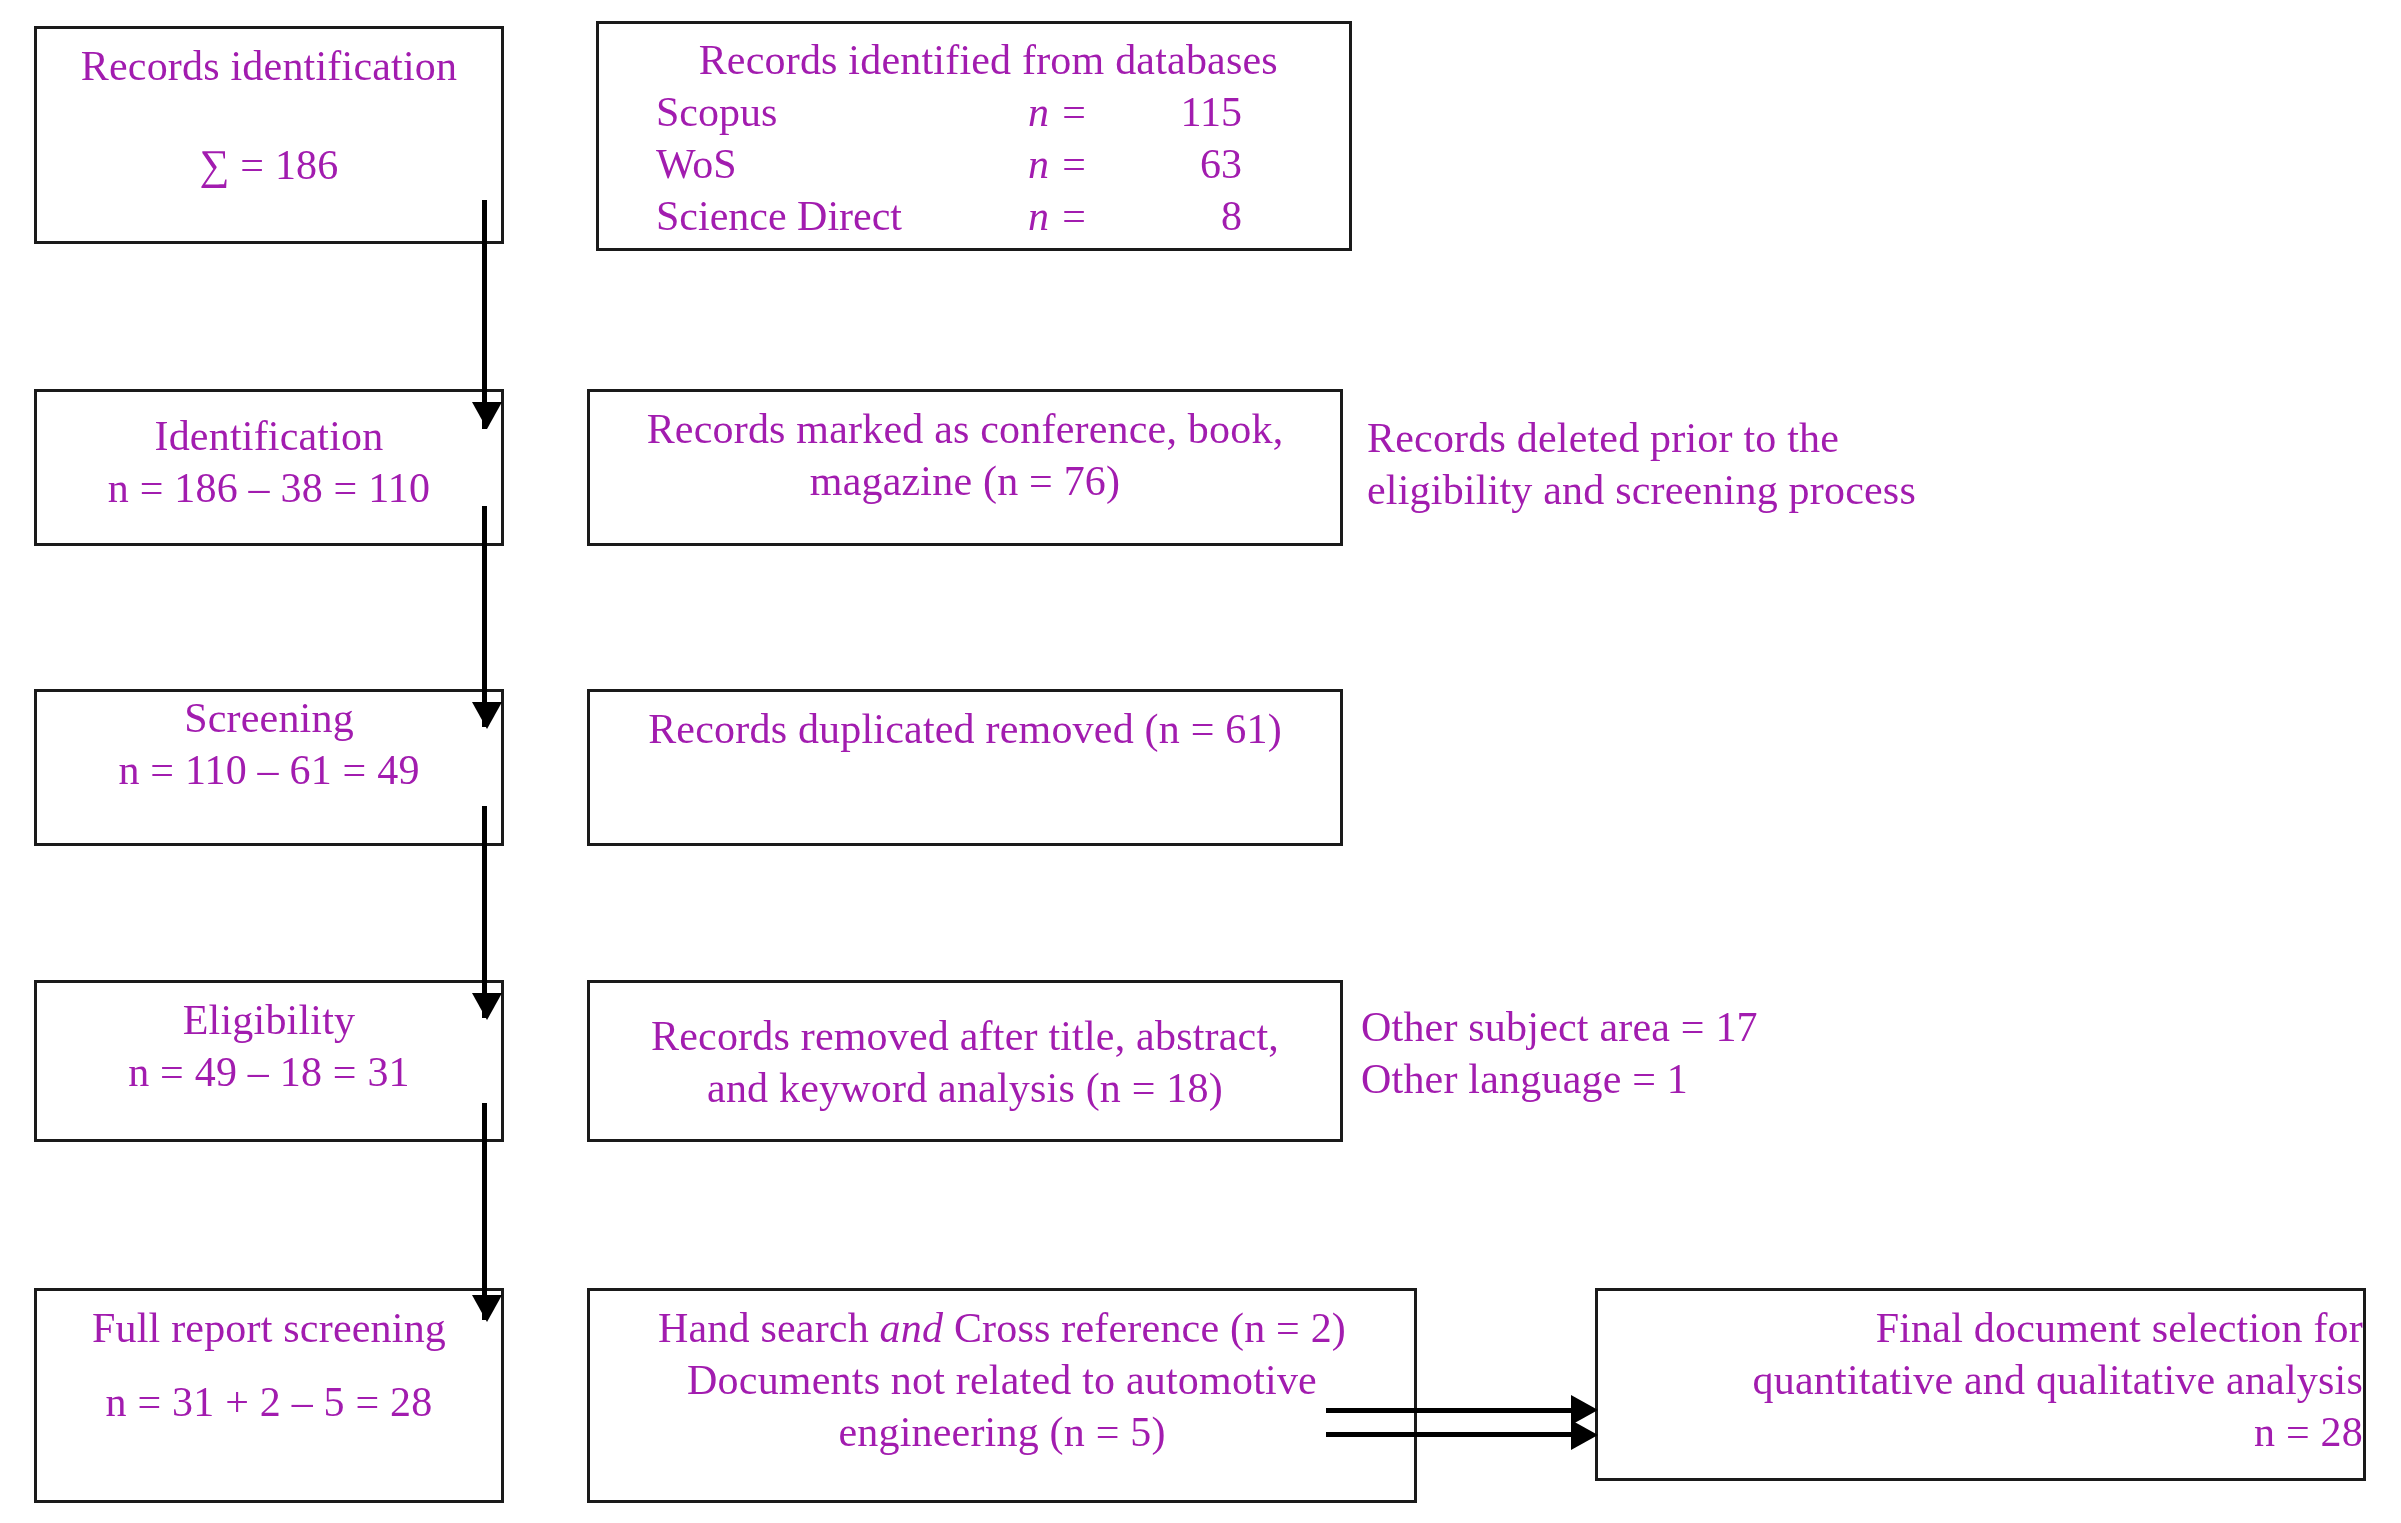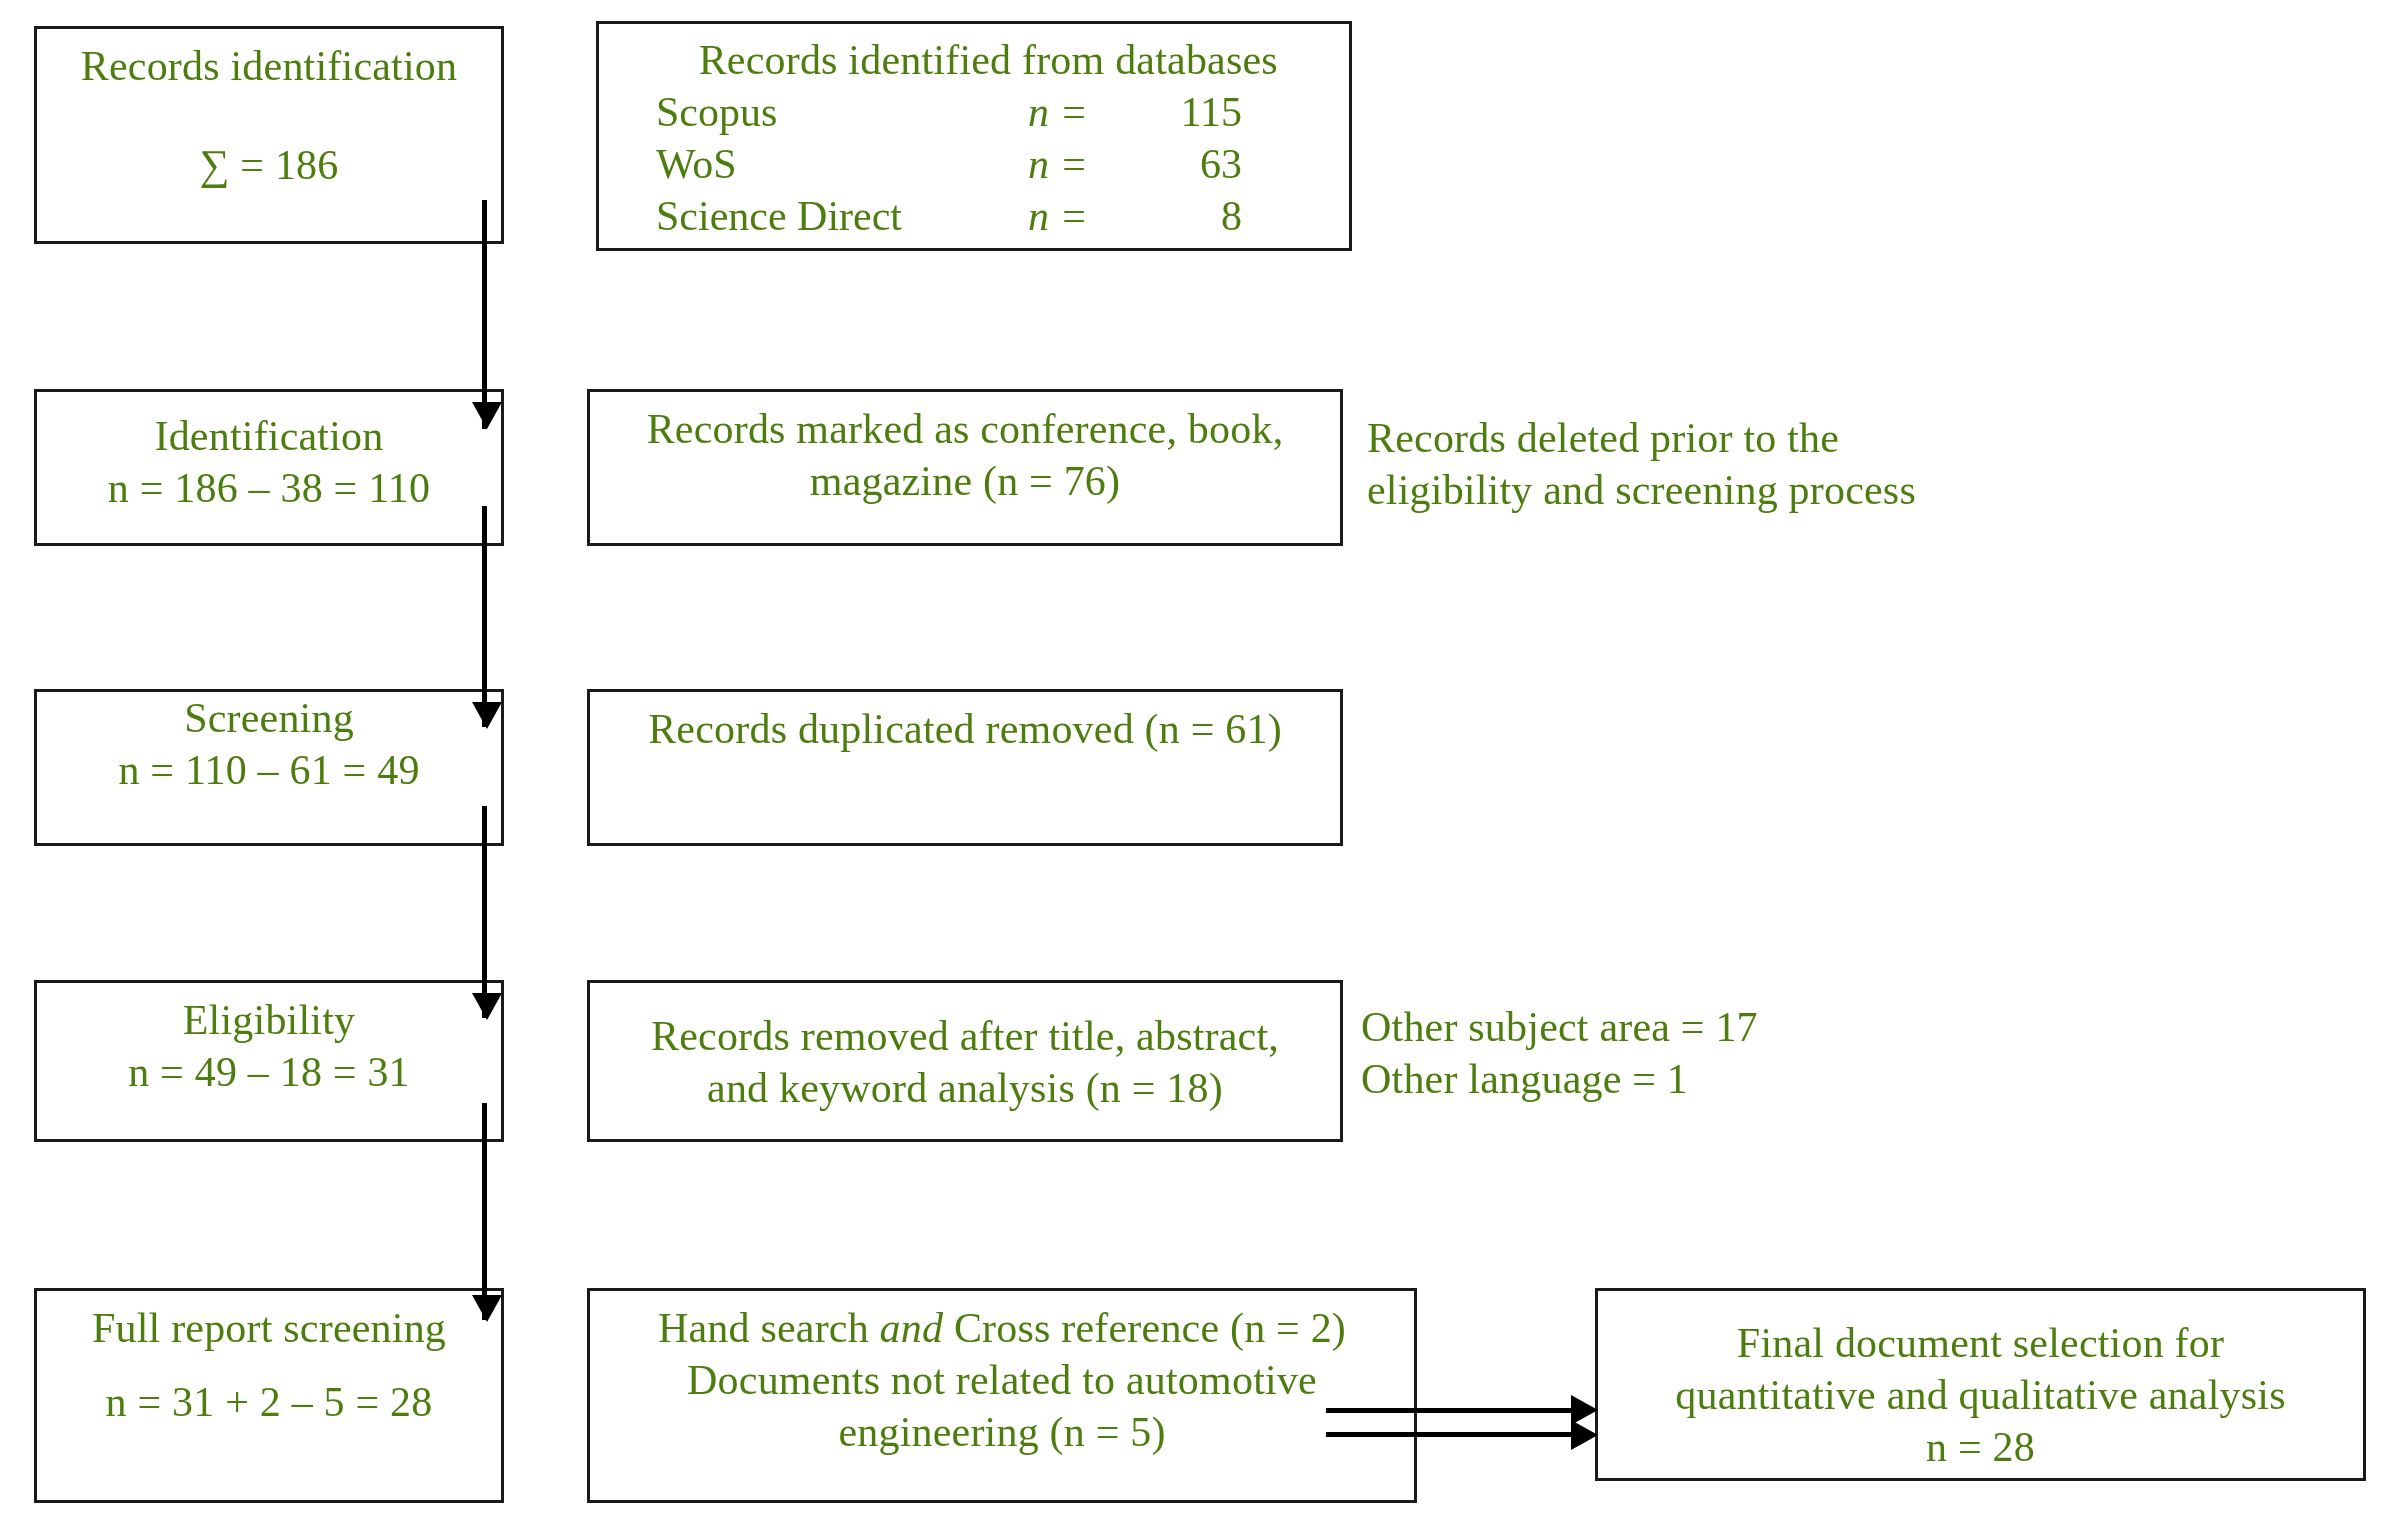--- a/index.html
+++ b/index.html
@@ -7,21 +7,21 @@
     margin: 0;
     padding: 0;
     background: #ffffff;
   }
   #canvas {
     position: relative;
     width: 2401px;
     height: 1523px;
     background: #ffffff;
     font-family: "Liberation Serif", "DejaVu Serif", serif;
-    color: #4d7c0f;
+    color: #a21caf;
     overflow: hidden;
   }
   .box {
     position: absolute;
     box-sizing: border-box;
     border: 3.2px solid #1a1a1a;
     background: #ffffff;
     display: flex;
     flex-direction: column;
     align-items: center;
@@ -164,21 +164,21 @@
   </div>
 
   <div class="box" style="left:587px; top:1288px; width:830px; height:215px; padding-top:11px;">
     <div class="txt">
       <span>Hand search </span><span class="ital">and</span><span> Cross reference (n = 2)</span>
     </div>
     <div class="txt">Documents not related to automotive</div>
     <div class="txt">engineering  (n = 5)</div>
   </div>
 
-  <div class="box" style="left:1595px; top:1288px; width:771px; height:193px; padding-top:26px;">
+  <div class="box" style="left:1595px; top:1288px; width:771px; height:193px; padding-top:11px;align-items:flex-end;">
     <div class="txt">Final  document selection for</div>
     <div class="txt">quantitative  and qualitative  analysis</div>
     <div class="txt">n  =  28</div>
   </div>
 
   <div class="vline" style="left:482px; top:200px; height:229px;"></div>
   <div class="vhead" style="left:472px; top:402px;"></div>
 
   <div class="vline" style="left:482px; top:506px; height:221px;"></div>
   <div class="vhead" style="left:472px; top:702px;"></div>

